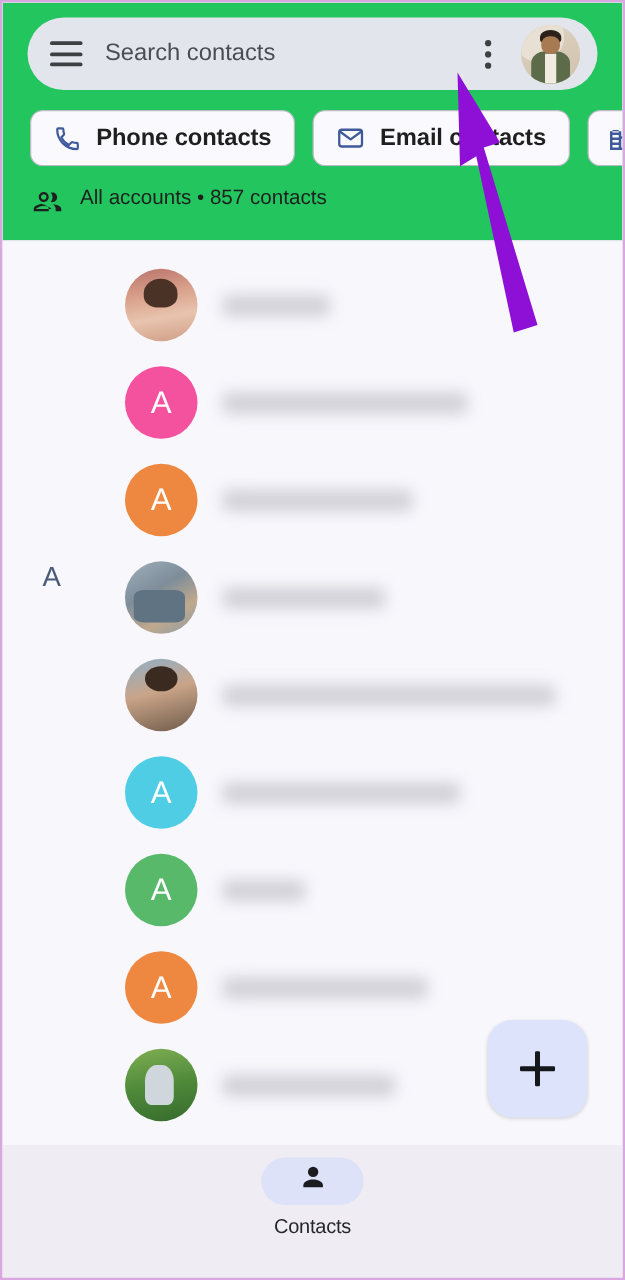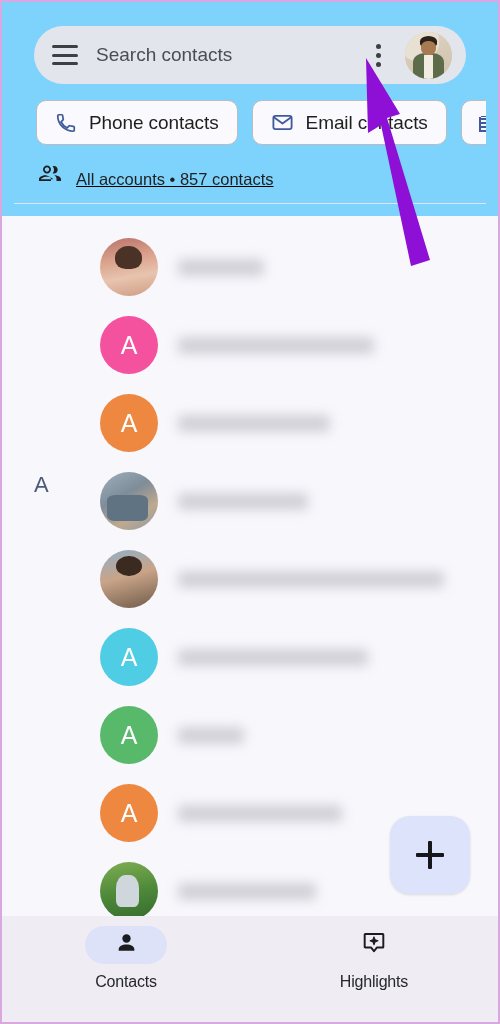--- a/index.html
+++ b/index.html
@@ -22,22 +22,22 @@
     inset: 0;
     background: #f8f7fc;
     display: flex;
     flex-direction: column;
     overflow: hidden;
   }
 
   
   .header {
     flex: 0 0 auto;
-    background: #7dd3fc;
-    padding: 12px;
+    background: #22c55e;
+    padding: 0;
   }
 
   .search-bar {
     margin: 12px 20px 0 20px;
     height: 58px;
     background: #e2e5ec;
     border-radius: 29px;
     display: flex;
     align-items: center;
     padding: 0 14px 0 18px;
@@ -129,20 +129,21 @@
     background: #f0ece2;
   }
 
   
   .chips {
     display: flex;
     gap: 14px;
     padding: 16px 0 0 22px;
     overflow: hidden;
     white-space: nowrap;
+    font-weight: bold;
   }
   .chip {
     flex: 0 0 auto;
     height: 45px;
     border: 1px solid #b9bcc2;
     border-radius: 10px;
     display: flex;
     align-items: center;
     gap: 12px;
     padding: 0 18px;
@@ -153,25 +154,24 @@
     font-size: 19px;
     color: #1f1f1f;
     letter-spacing: -0.1px;
   }
   .chip svg { display: block; flex: 0 0 auto; }
   .chip-icon-only { padding: 0 14px; }
 
   
   .account-row {
     display: flex;
-    align-items: flex-end;
+    align-items: flex-start;
     gap: 14px;
     padding: 16px 0 14px 24px;
     cursor: pointer;
-    text-decoration: underline;
   }
   .account-text {
     font-size: 16.5px;
     color: #1f1f1f;
   }
 
   .divider {
     height: 1px;
     background: #e4e2ea;
     width: 100%;
@@ -436,31 +436,20 @@
         <span>
           <svg width="25" height="25" viewBox="0 0 24 24" fill="#1b1c1f">
             <circle cx="12" cy="7.2" r="4"></circle>
             <path d="M12 13c-4.2 0-7.5 2-7.5 4.4V19h15v-1.6C19.5 15 16.2 13 12 13z"></path>
           </svg>
         </span>
       </div>
       <span class="nav-label">Contacts</span>
     </div>
 
-    <div class="nav-item">
-      <div class="nav-pill">
-        <span>
-          <svg width="26" height="26" viewBox="0 0 24 24" fill="none" stroke="#1b1c1f" stroke-width="1.8" stroke-linejoin="round">
-            <path d="M4 3.6h16c.3 0 .6.3.6.6v11.4c0 .3-.3.6-.6.6h-5.4L12 19.6 9.4 16.2H4c-.3 0-.6-.3-.6-.6V4.2c0-.3.3-.6.6-.6z"></path>
-            <path d="M12 6.4l1 2.6 2.6 1-2.6 1-1 2.6-1-2.6-2.6-1 2.6-1z" fill="#1b1c1f" stroke-width="1"></path>
-          </svg>
-        </span>
-      </div>
-      <span class="nav-label">Highlights</span>
-    </div>
 
 
   </div>
 </div>
 
 <div class="fab">
   <span class="plus-h"></span>
   <span class="plus-v"></span>
 </div>
 

